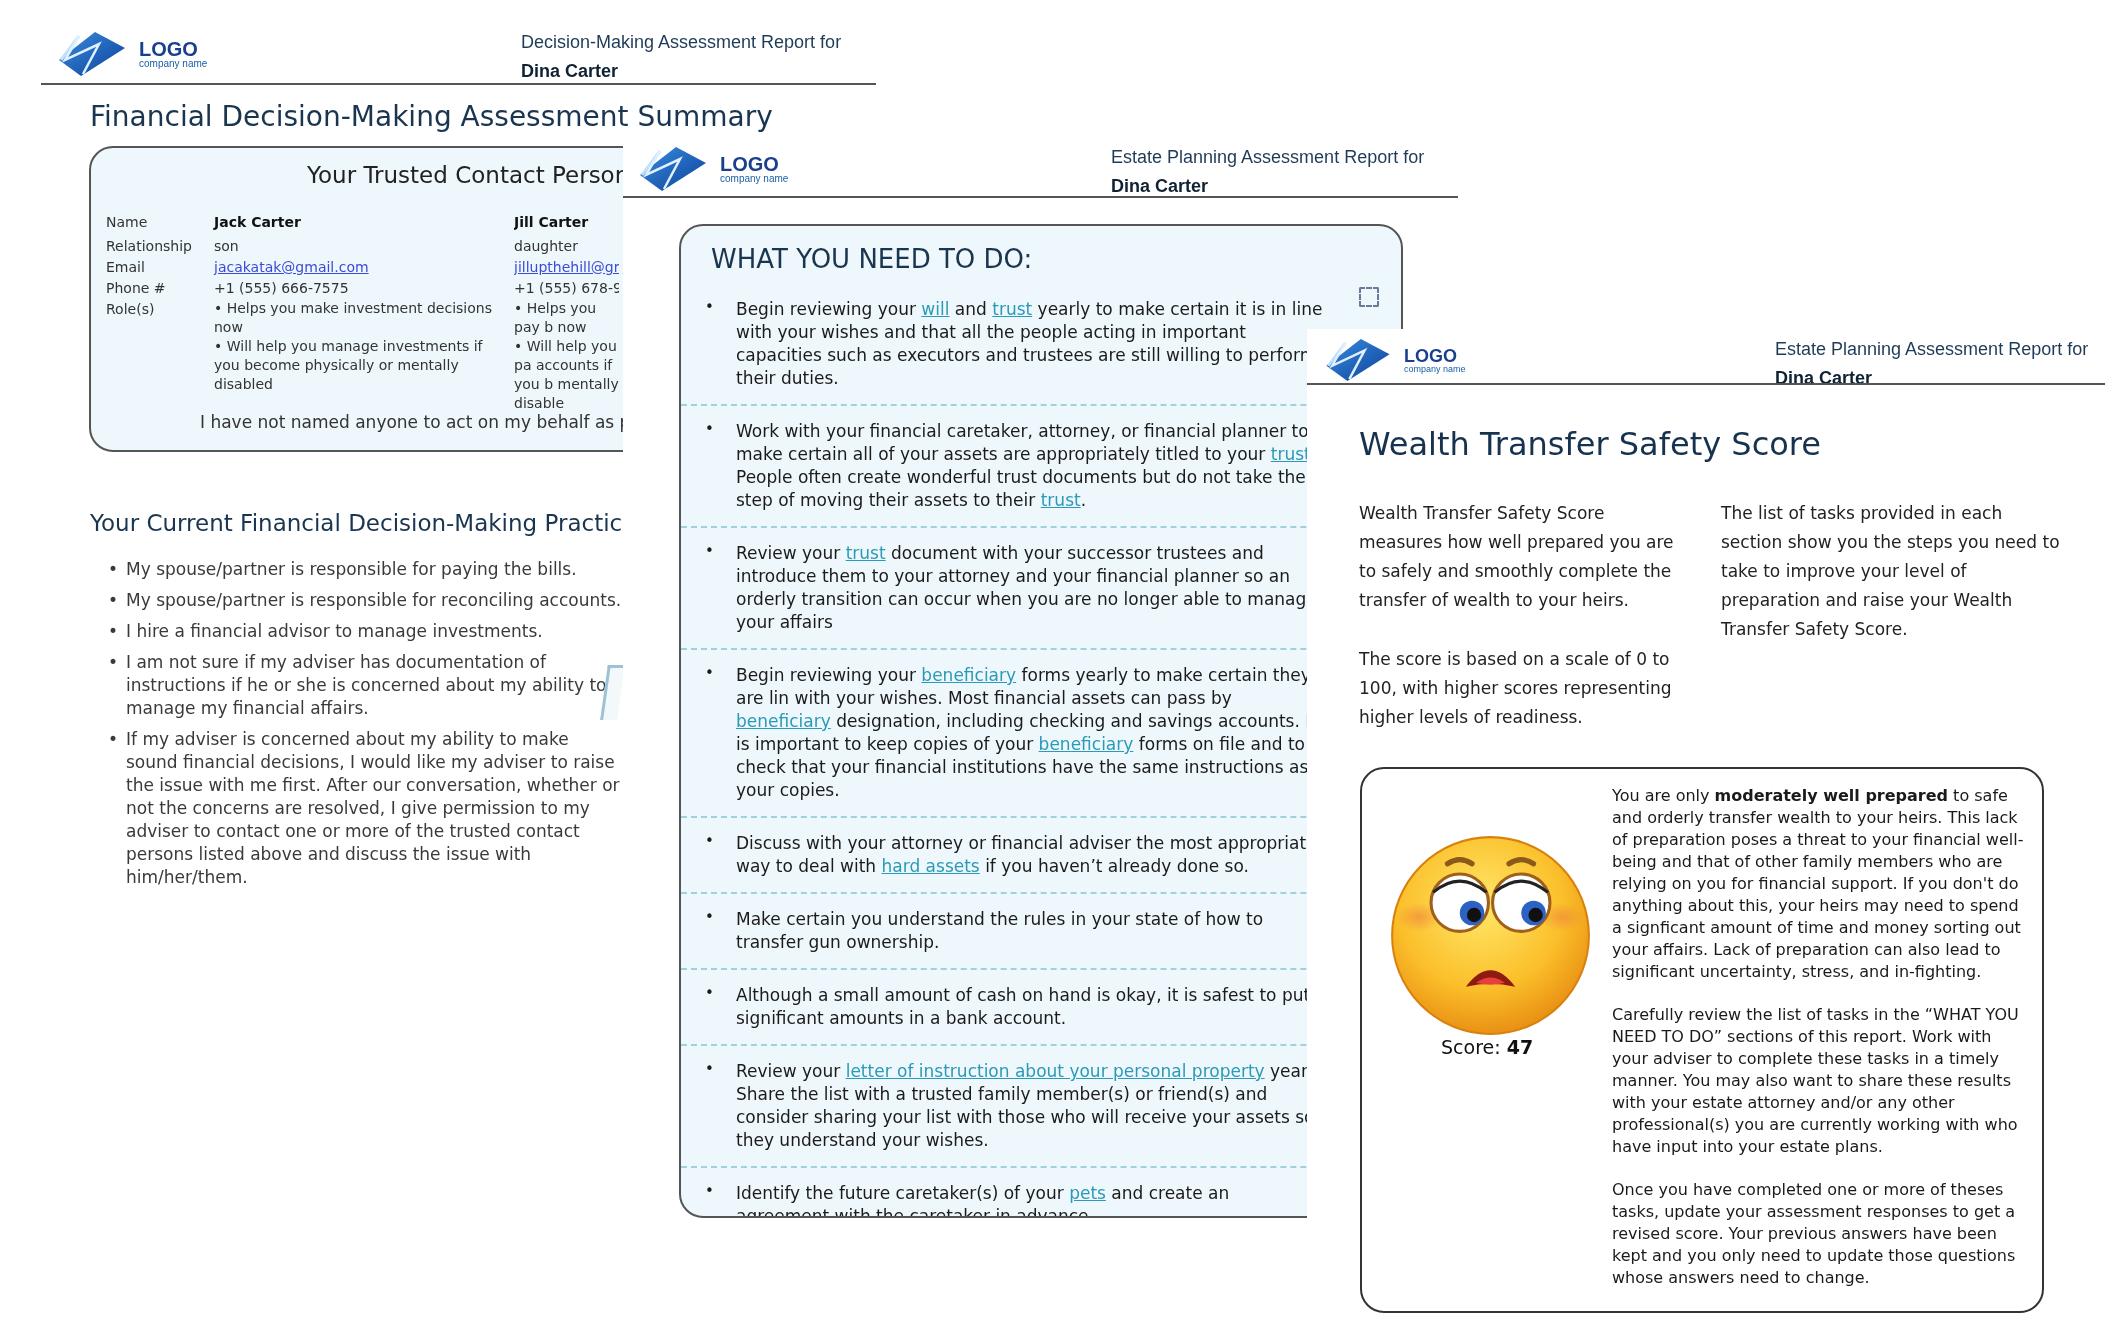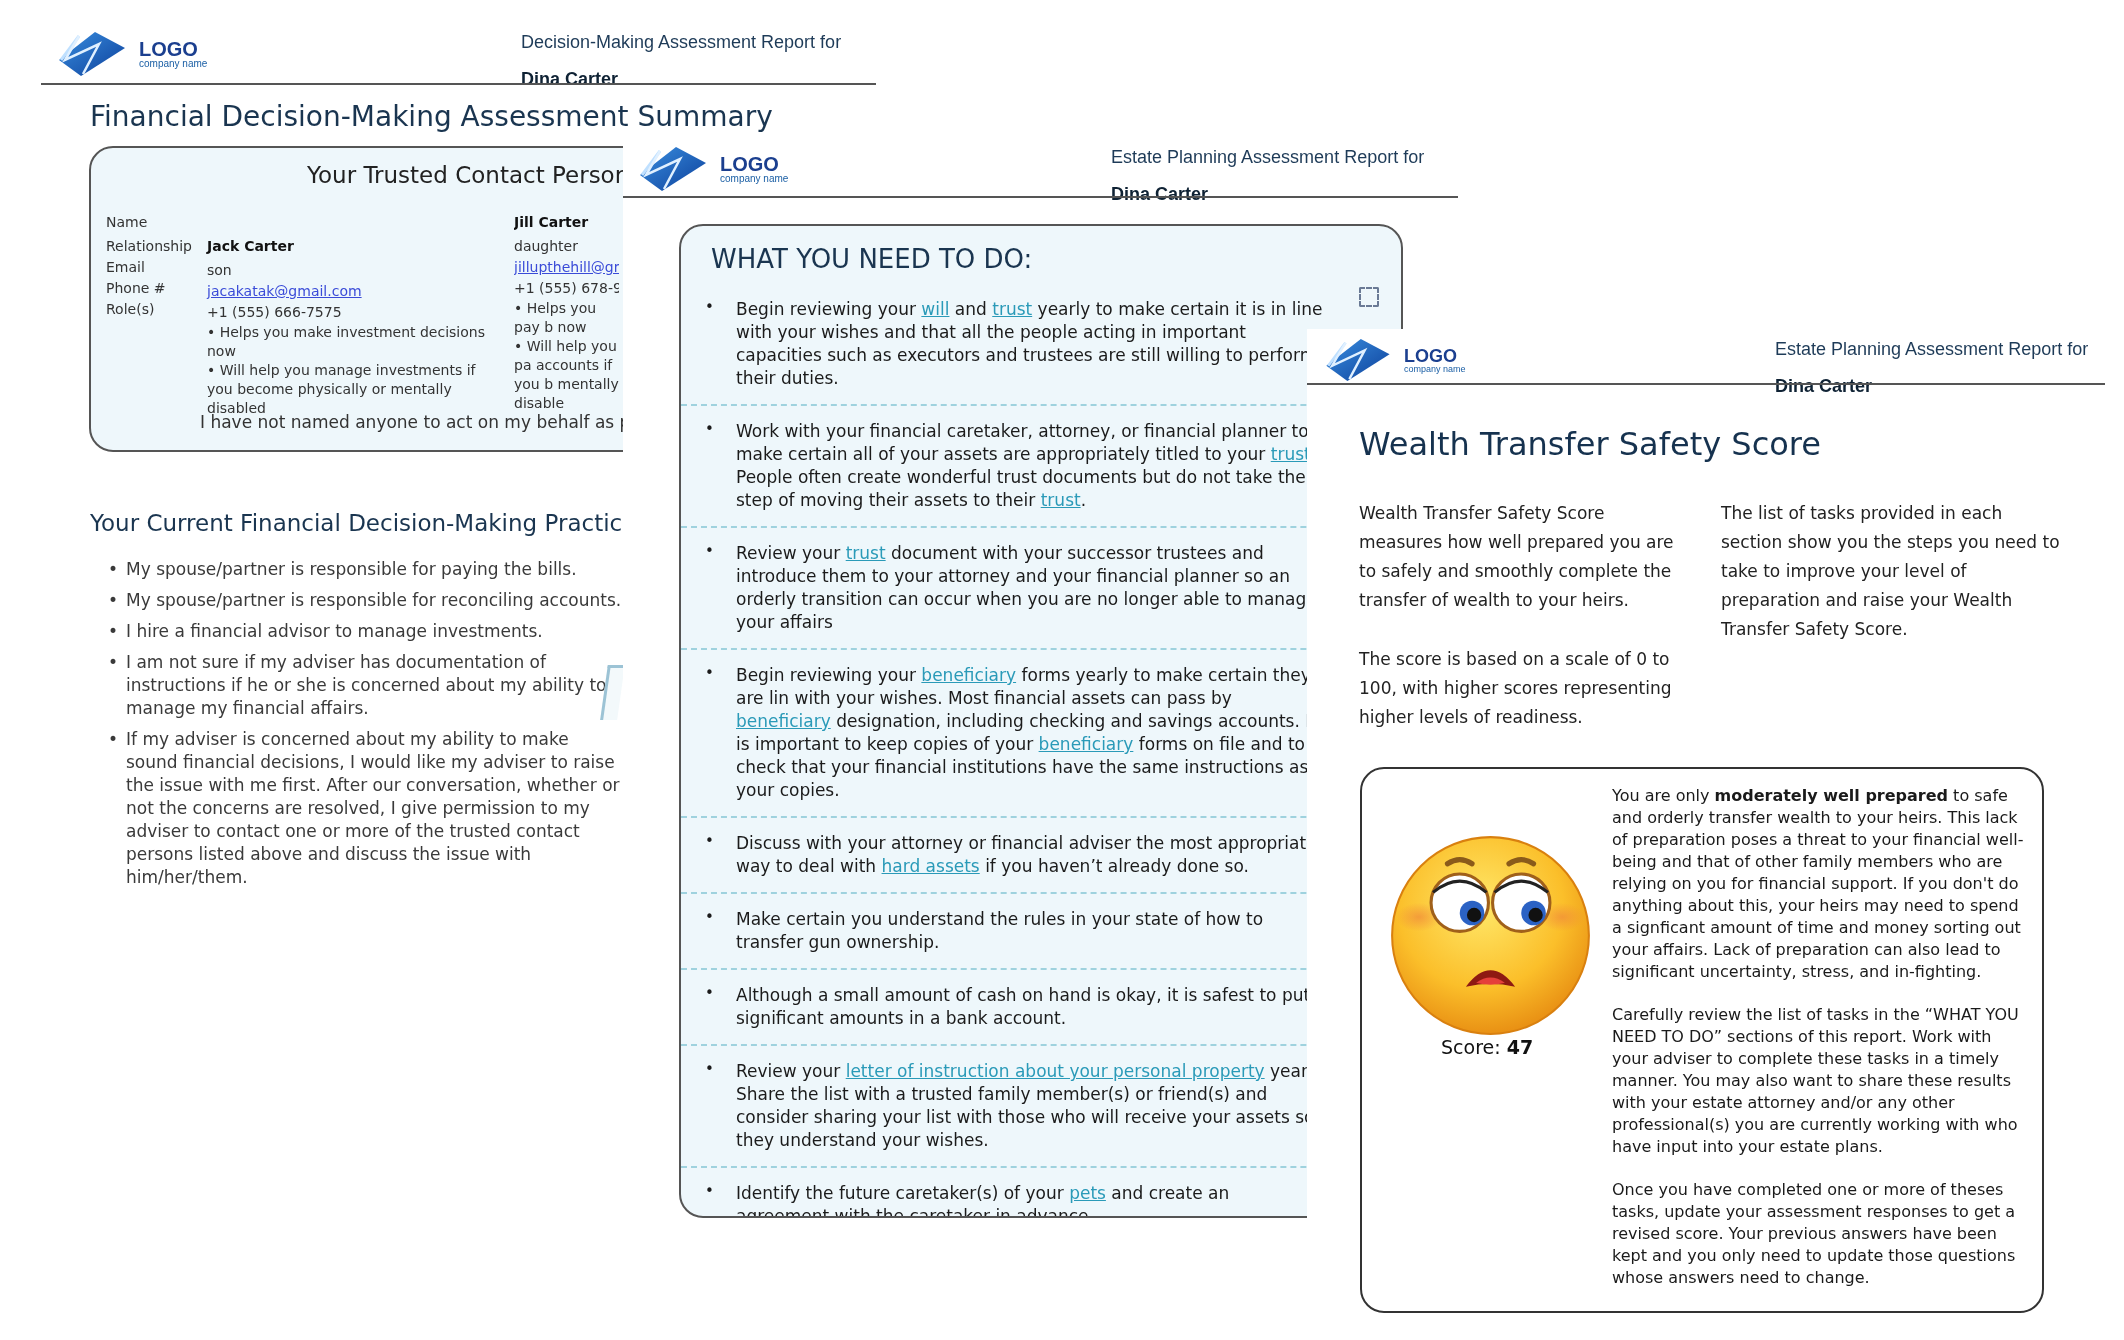--- a/index.html
+++ b/index.html
@@ -10,21 +10,21 @@
     color:#2b2b2b;
   }
   .page { position:absolute; background:#fff; overflow:hidden; }
   .logo { position:absolute; display:flex; align-items:center; }
   .logo svg { display:block; }
   .logo .lt { margin-left:12px; line-height:1; }
   .logo .lw { font-family:"Liberation Sans", sans-serif; font-weight:bold; color:#1b3f8f; }
   .logo .lc { font-family:"Liberation Sans", sans-serif; color:#1b5fa5; }
   .hdr-text { position:absolute; font-family:"Liberation Sans", sans-serif; color:#1a3550; }
   .hdr-text .l1 { font-size:18px; color:#1e3b58; }
-  .hdr-text .l2 { font-size:18px; font-weight:bold; color:#0f2234; margin-top:16px; }
+  .hdr-text .l2 { font-size:18px; font-weight:bold; color:#0f2234; margin-top:8px; }
   .rule { position:absolute; height:2px; background:#555; }
 
   
   #p1 { left:0; top:0; width:880px; height:1340px; }
   #p1 .title { position:absolute; left:90px; top:100px; font-size:28px; color:#1a3550; white-space:nowrap; }
   #p1 .card { position:absolute; left:89px; top:146px; width:700px; height:302px; background:#eef7fb; border:2px solid #555; border-radius:24px; }
   #p1 .card .ctitle { position:absolute; left:216px; top:14px; font-size:23px; color:#222; white-space:nowrap; }
   #p1 .labels { position:absolute; left:15px; top:60px; font-size:14px; color:#333; }
   #p1 .labels div { height:21px; line-height:21px; }
   #p1 .labels .gap { height:28px; line-height:28px; }
@@ -94,21 +94,21 @@
 
   <div class="card">
     <div class="ctitle">Your Trusted Contact Persons</div>
     <div class="labels">
       <div class="gap">Name</div>
       <div>Relationship</div>
       <div>Email</div>
       <div>Phone #</div>
       <div>Role(s)</div>
     </div>
-    <div class="person" style="left:116px;margin-top:24px;">
+    <div class="person" style="left:123px;">
       <div class="nm">Jack Carter</div>
       <div class="row">son</div>
       <div class="row"><a>jacakatak@gmail.com</a></div>
       <div class="row">+1 (555) 666-7575</div>
       <div class="role">• Helps you make investment decisions now</div>
       <div class="role">• Will help you manage investments if you become physically or mentally disabled</div>
     </div>
     <div class="person" style="left:423px; width:105px; overflow:hidden;">
       <div class="nm">Jill Carter</div>
       <div class="row">daughter</div>

